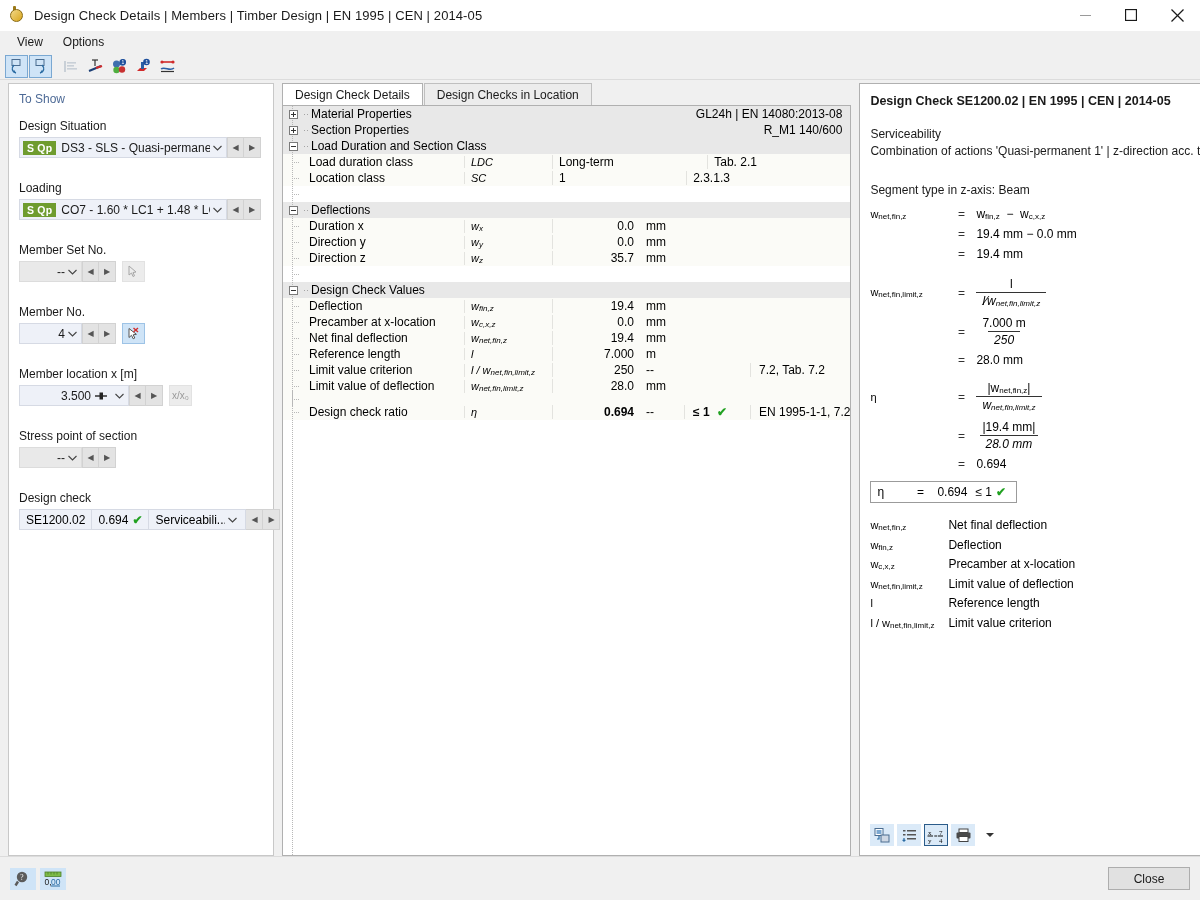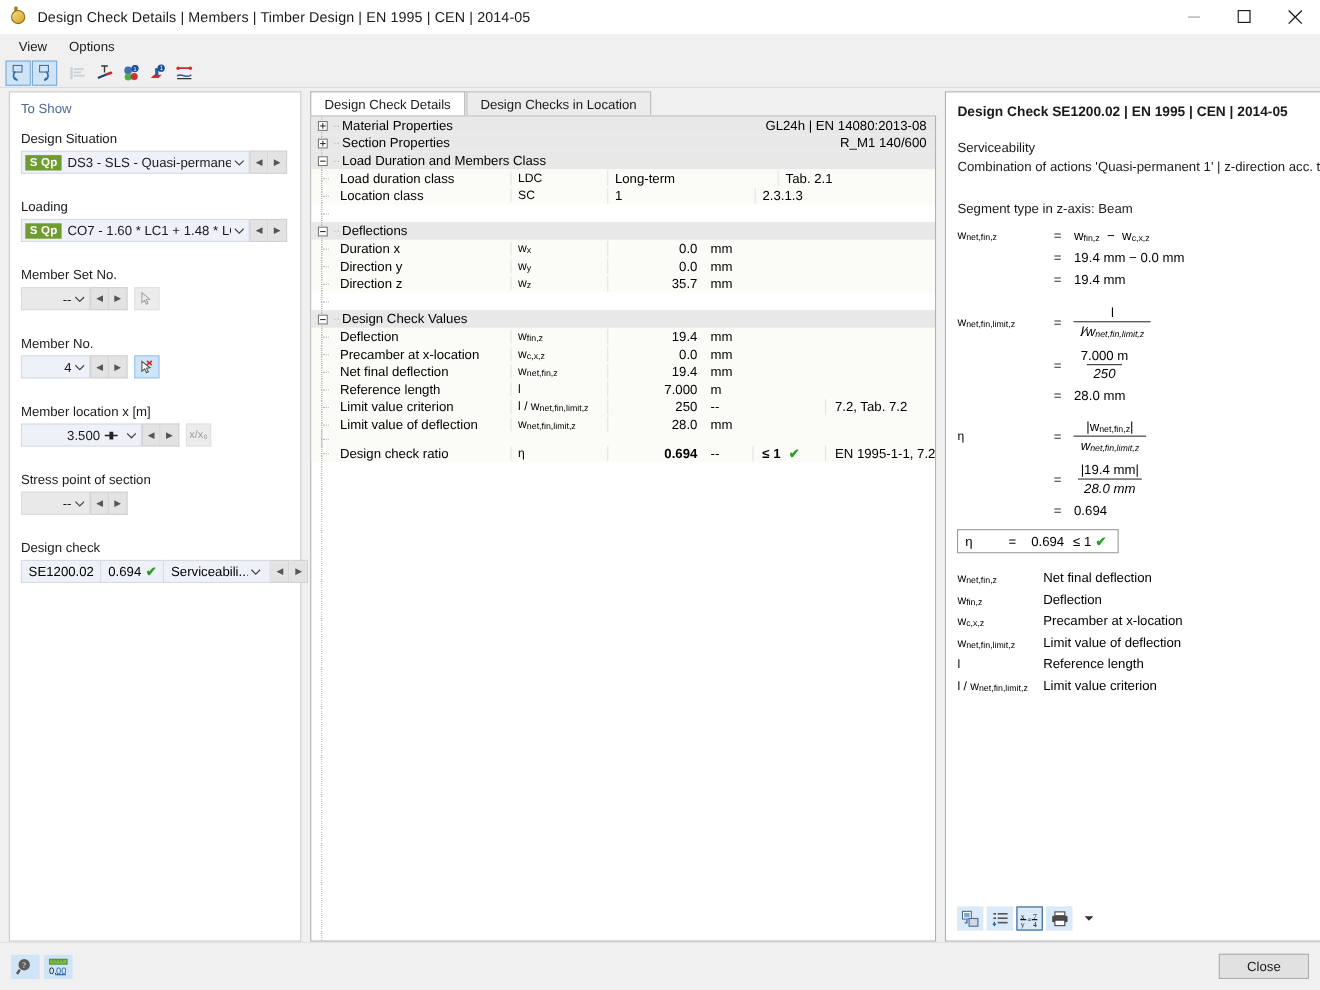--- a/index.html
+++ b/index.html
@@ -215,21 +215,21 @@
     position: relative; width: 18px; height: 16px; flex: none;
   }
   .branch::before {
     content:""; position:absolute; left:9px; top:0; bottom:0; width:1px;
     background: repeating-linear-gradient(to bottom,#b8b8b8 0 1px,transparent 1px 2px);
   }
   .branch::after {
     content:""; position:absolute; left:9px; top:8px; width:7px; height:1px;
     background: repeating-linear-gradient(to right,#b8b8b8 0 1px,transparent 1px 2px);
   }
-  .sym { font-size: 11px; }
+  .sym { font-size: 11px; font-style: italic; }
   .sub { font-size: 8px; vertical-align: -1px; }
   .bold { font-weight: bold; }
 
   
   .right-panel {
     width: 392px; min-width: 392px;
     margin: 3px 8px 0 8px;
     background: #ffffff;
     border: 1px solid #b0b0b0;
     display: flex; flex-direction: column;
@@ -537,21 +537,21 @@
               </span>
               <span class="tdots">··</span>
               <span class="grp-label">Section Properties</span>
               <span class="grp-right">R_M1 140/600</span>
             </div>
             <div class="trow group">
               <span class="texp">
                 <span class="boxicon"></span>
               </span>
               <span class="tdots">··</span>
-              <span class="grp-label">Load Duration and Members Class</span>
+              <span class="grp-label">Load Duration and Section Class</span>
             </div>
             <div class="trow data">
               <span class="branch"></span>
               <span class="tcol-label" style="padding-left: 8px;">Load duration class</span>
               <span class="tcol-sym sym">LDC</span>
               <span class="tcol-wide">Long-term</span>
               <span class="tcol-wide">Tab. 2.1</span>
             </div>
             <div class="trow data">
               <span class="branch"></span>

